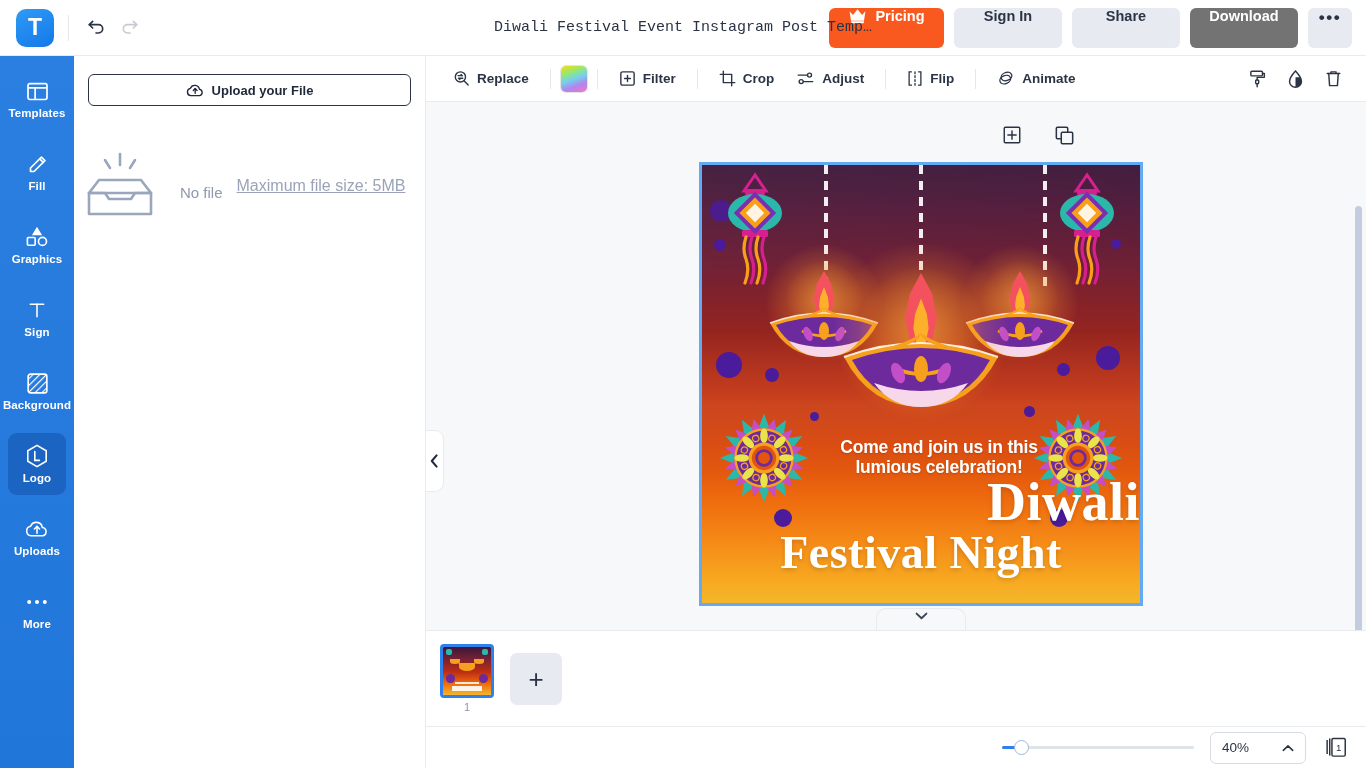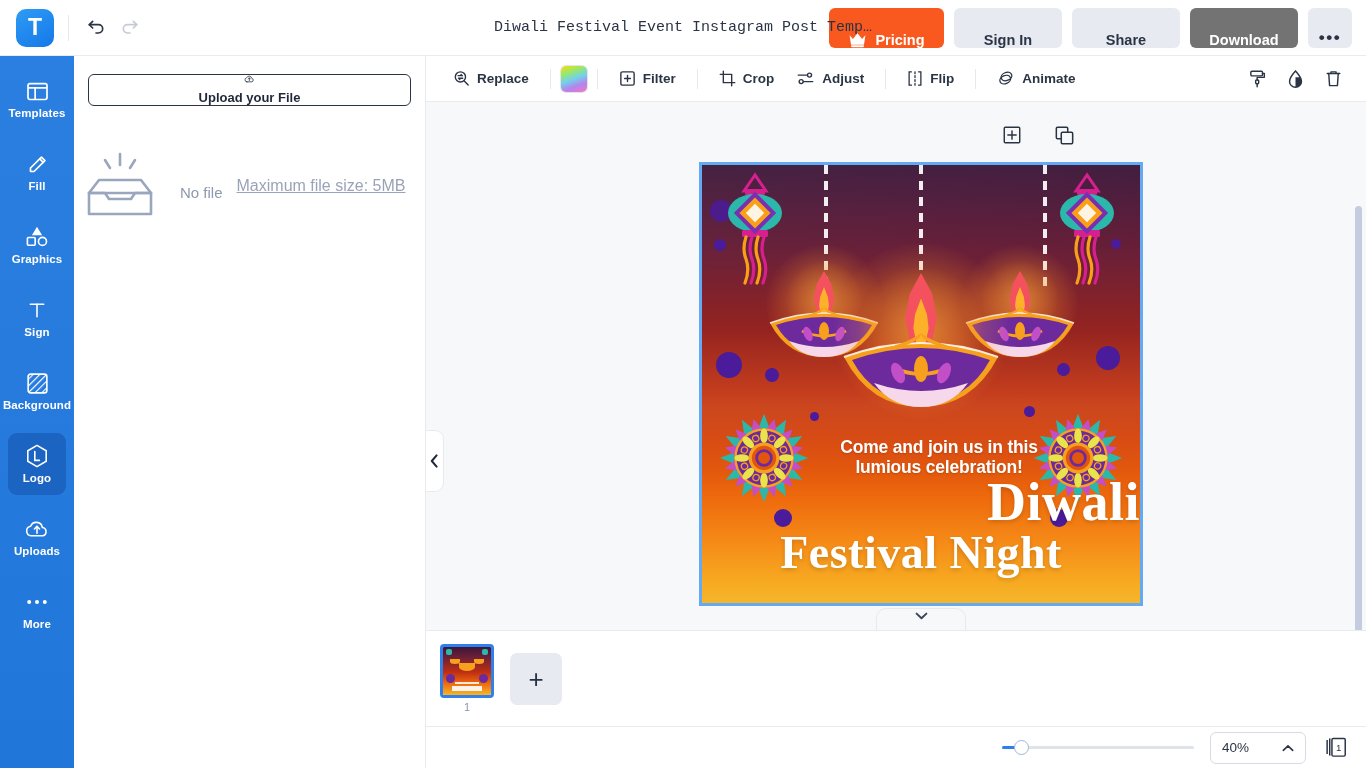--- a/index.html
+++ b/index.html
@@ -29,21 +29,21 @@
     width: 34px; height: 34px; display: flex; align-items: center; justify-content: center;
     border-radius: 6px; cursor: pointer;
   }
   .doc-title {
     position: absolute; left: 0; right: 0; text-align: center;
     font-size: 15px; color: #2b3445; pointer-events: none; font-family: Liberation Mono, monospace;
   }
   .doc-title span { pointer-events: auto; }
   .top-right { margin-left: auto; display: flex; align-items: center; gap: 10px; margin-right: 14px; }
   .btn {
-    height: 40px; border-radius: 6px; display: flex; align-items: flex-end; justify-content: center;
+    height: 40px; border-radius: 6px; display: flex; align-items: flex-start; justify-content: center;
     font-size: 14.5px; font-weight: bold; cursor: pointer; padding: 0 18px; white-space: nowrap;
   }
   .btn-pricing { background: #f9591f; color: #fff; gap: 8px; min-width: 115px; }
   .btn-grey { background: #e7eaf0; color: #2b3445; min-width: 108px; }
   .btn-blue { background: #737373; color: #fff; min-width: 108px; }
   .btn-dots { background: #e7eaf0; color: #2b3445; width: 44px; min-width: 44px; padding: 0; letter-spacing: 1.5px; font-size: 17px; }
 
   
   .rail {
     position: absolute; top: 56px; left: 0; width: 74px; height: 712px;
@@ -61,21 +61,21 @@
 
   
   .panel {
     position: absolute; top: 56px; left: 74px; width: 352px; height: 712px;
     background: #ffffff; border-right: 1px solid #e8eaee;
   }
   .panel-title { font-size: 19px; font-weight: bold; color: #1f2739; margin: 18px 0 0 14px; }
   .upload-btn {
     margin: 18px 14px 0 14px; height: 32px; border: 1px solid #2b3445; border-radius: 6px;
     display: flex; align-items: center; justify-content: center; gap: 7px;
-    font-size: 13px; font-weight: bold; color: #1f2739; cursor: pointer; flex-direction: column;
+    font-size: 13px; font-weight: bold; color: #1f2739; cursor: pointer;
   }
   .empty {
     margin-top: 44px; display: flex; align-items: center; gap: 14px;
   }
   .empty-main { font-size: 15px; color: #8e98ae; margin-top: 12px; }
   .empty-sub { font-size: 16px; color: #9aa3b7; text-decoration: underline; }
 
   
   .edtoolbar {
     position: absolute; top: 56px; left: 426px; width: 940px; height: 46px;

